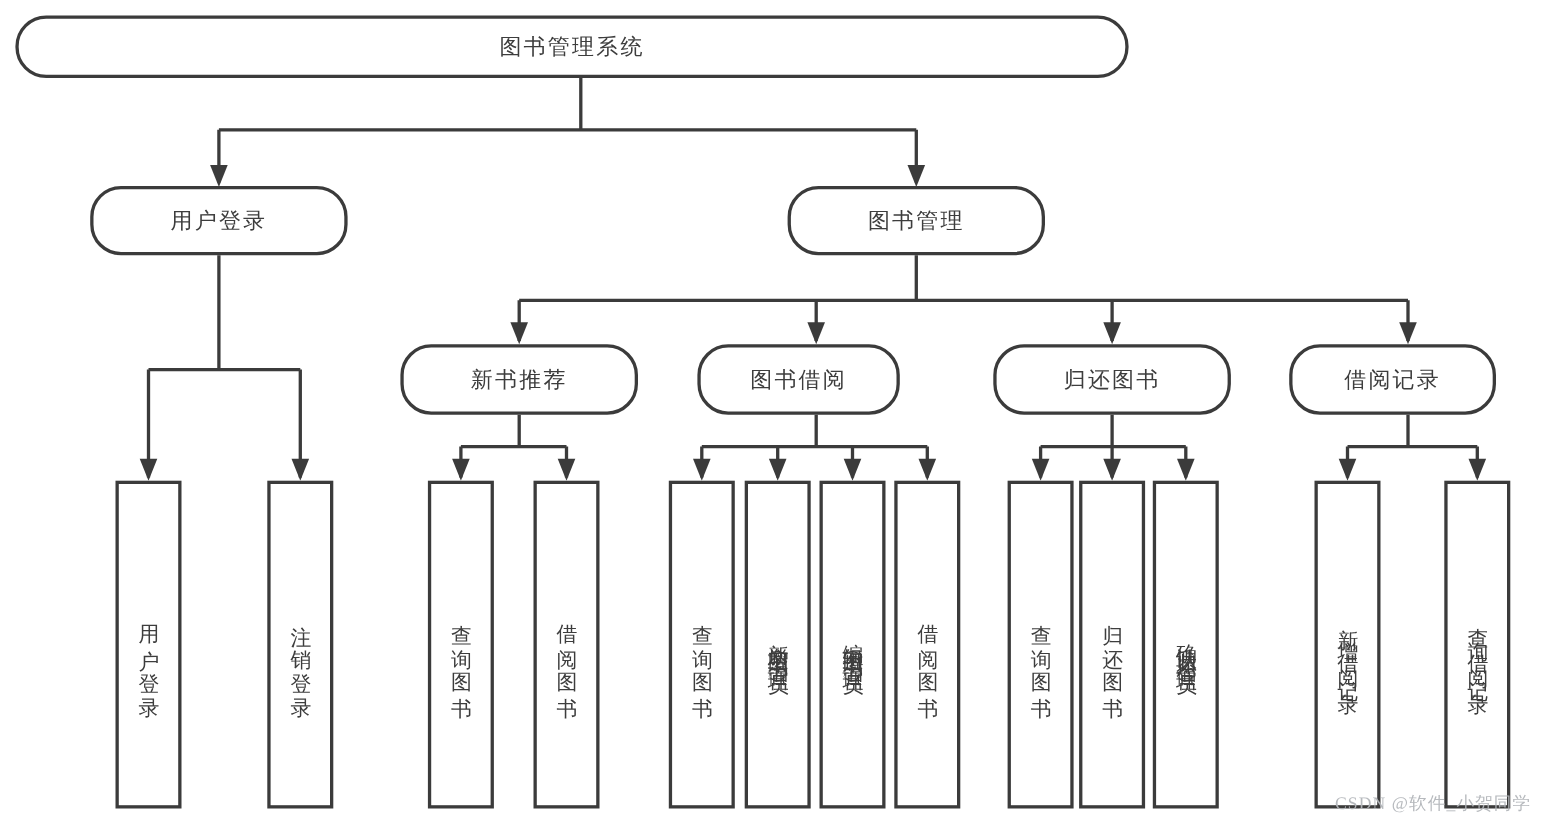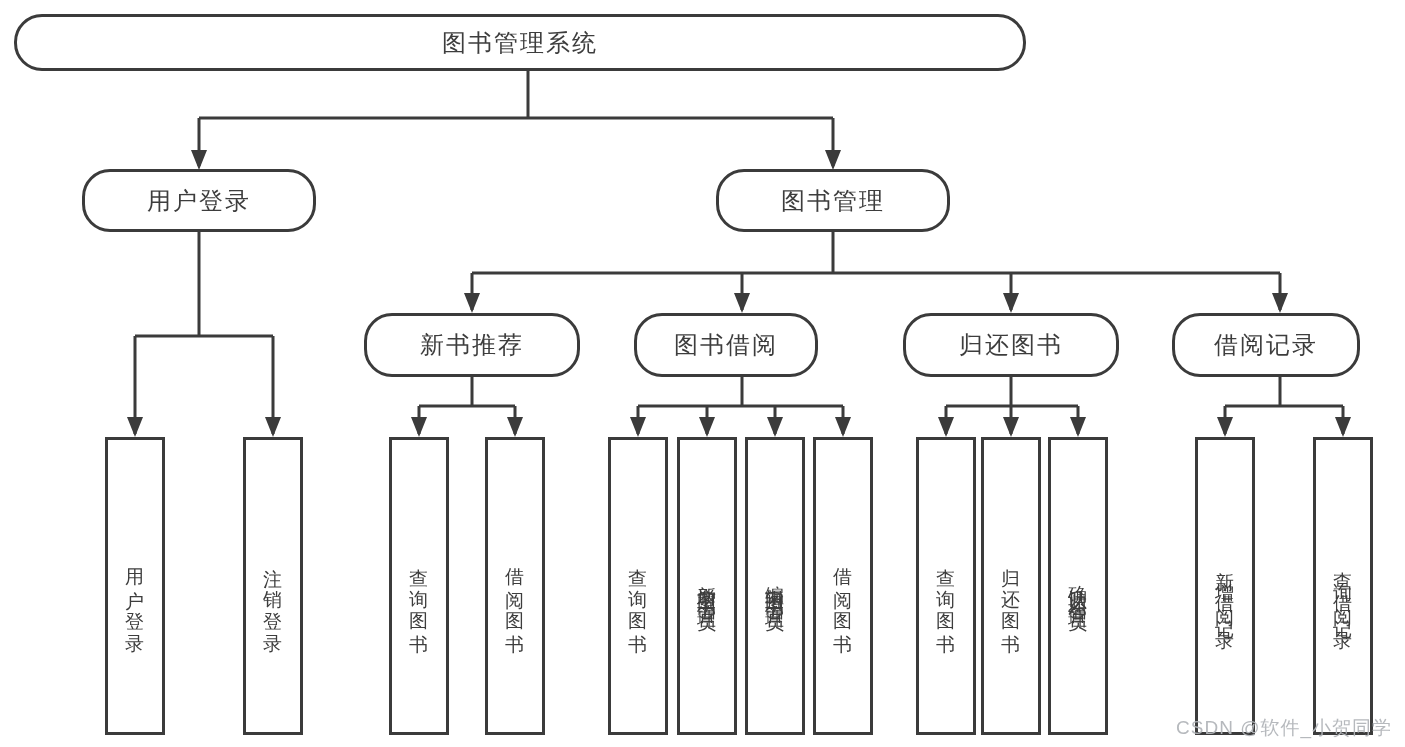--- a/index.html
+++ b/index.html
@@ -8,32 +8,32 @@
     font-family:"Liberation Sans","DejaVu Sans",sans-serif;
     color:#3d3d3d;overflow:hidden;
   }
   .wires{position:absolute;left:0;top:0;width:1405px;height:747px;}
   .box{
     position:absolute;box-sizing:border-box;
     border:3px solid #3b3b3b;background:#ffffff;
     display:flex;align-items:center;justify-content:center;
     color:#3d3d3d;
   }
-  .hbox{font-size:24px;letter-spacing:2px;white-space:nowrap;border-radius:28px;}
+  .hbox{font-size:20px;letter-spacing:2px;white-space:nowrap;border-radius:28px;}
   .vbox{
     writing-mode:vertical-rl;text-orientation:mixed;
     font-size:19px;line-height:1;
   }
   .ls-loose{letter-spacing:22px;padding-top:22px;}
   .ls-mid{letter-spacing:12px;padding-top:12px;}
   .ls-tight{letter-spacing:4px;padding-top:4px;}
   .watermark{
     position:absolute;right:13px;bottom:6px;
-    font-size:19px;letter-spacing:1px;color:rgba(178,181,185,0.95);
-    white-space:nowrap;z-index:5;
+    font-size:16px;letter-spacing:1px;color:rgba(178,181,185,0.95);
+    white-space:nowrap;z-index:5;font-family:Liberation Serif, serif;
   }
 </style>
 </head>
 <body>
 
 <div class="stage">
 
   <svg class="wires" width="1405" height="747" viewBox="0 0 1405 747" aria-hidden="true">
     <g stroke="#3b3b3b" stroke-width="3" fill="none">
       <path d="M528 71 V118 M199 118 H833 M199 118 V166 M833 118 V166"></path>

